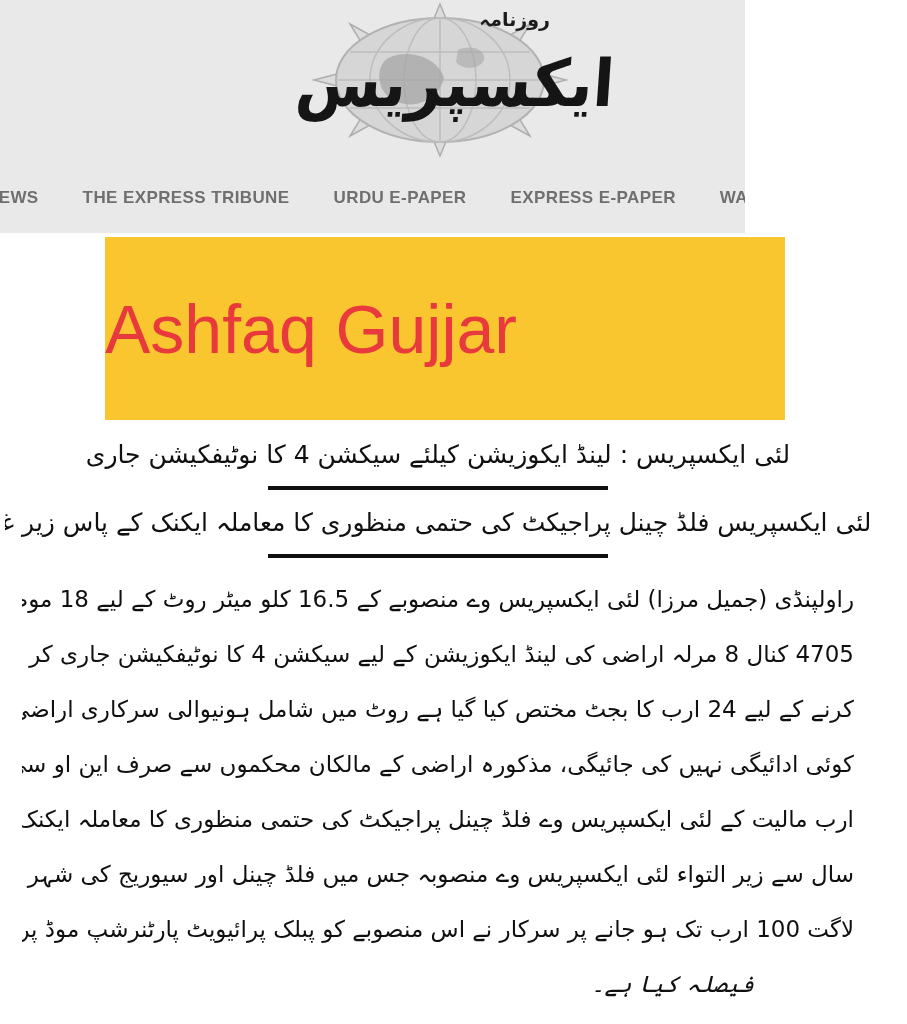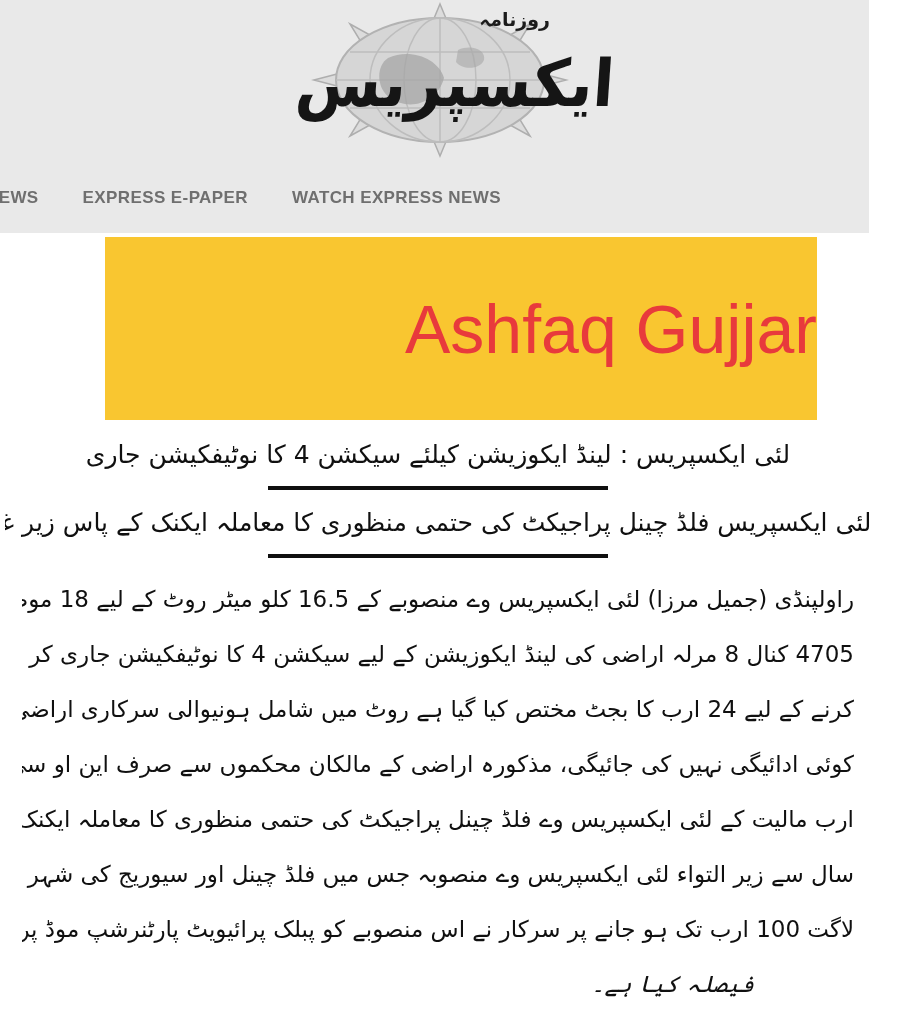--- a/index.html
+++ b/index.html
@@ -2,21 +2,21 @@
 <html lang="ur"><head>
 <meta charset="utf-8">
 <style>
   html,body{margin:0;padding:0;}
   body{
     width:907px;height:1024px;position:relative;overflow:hidden;
     background:#ffffff;font-family:"Liberation Sans",sans-serif;
   }
   
   .site-header{
-    position:absolute;top:0;left:0;width:869px;height:233px;
+    position:absolute;top:0;left:0;width:745px;height:233px;
     background:#e9e9e9;overflow:hidden;
   }
   .logo-wrap{position:absolute;left:288px;top:0;width:334px;height:160px;}
   .logo-svg{position:absolute;left:0;top:0;}
   .logo-name{
     position:absolute;left:0;top:34px;width:334px;text-align:center;
     direction:rtl;font-family:"DejaVu Sans",sans-serif;font-weight:bold;
     font-size:62px;color:#151515;line-height:100px;
     transform:skewX(-4deg) scaleY(1.05);
   }
@@ -28,21 +28,21 @@
   .nav{position:absolute;top:178px;left:0;width:907px;height:40px;overflow:hidden;}
   .nav-inner{
     display:flex;gap:44px;margin-left:-14px;white-space:nowrap;
     font-weight:bold;font-size:17px;color:#6f6f6f;letter-spacing:.4px;
     line-height:40px;
   }
   .nav-item{cursor:pointer;flex:0 0 auto;}
   
   .byline-banner{
     position:absolute;left:105px;top:237px;width:680px;height:183px;
-    background:#f9c630;display:flex;align-items:center;justify-content:flex-end;padding-left:32px;
+    background:#f9c630;display:flex;align-items:center;justify-content:flex-start;
   }
   .byline-text{color:#e83a3c;font-size:68px;font-family:"Liberation Sans",sans-serif;}
   
   .article{
     position:absolute;top:430px;left:0;width:876px;direction:rtl;
     font-family:"DejaVu Sans",sans-serif;color:#101010;
   }
   .headline{
     width:867px;margin:0 auto;text-align:center;font-size:25px;line-height:50px;
     white-space:nowrap;overflow:hidden;
@@ -87,20 +87,22 @@
       <path d="M100,58 C122,48 150,58 156,78 C150,102 122,112 102,98 C88,88 88,66 100,58 Z" fill="#a6a6a6" opacity="0.75"></path>
       <path d="M170,50 C184,44 198,50 196,60 C192,70 174,70 168,62 Z" fill="#a6a6a6" opacity="0.6"></path>
     </svg>
     <div class="logo-tagline">روزنامہ</div>
     <div class="logo-name">ایکسپریس</div>
   </div>
 
   <div class="nav">
     <div class="nav-inner">
       <span class="nav-item">NEWS</span>
+      <span class="nav-item">THE EXPRESS TRIBUNE</span>
+      <span class="nav-item">URDU E-PAPER</span>
       <span class="nav-item">EXPRESS E-PAPER</span>
       <span class="nav-item">WATCH EXPRESS NEWS</span>
     </div>
   </div>
 </div>
 
 <div class="byline-banner">
   <span class="byline-text">Ashfaq Gujjar</span>
 </div>
 

